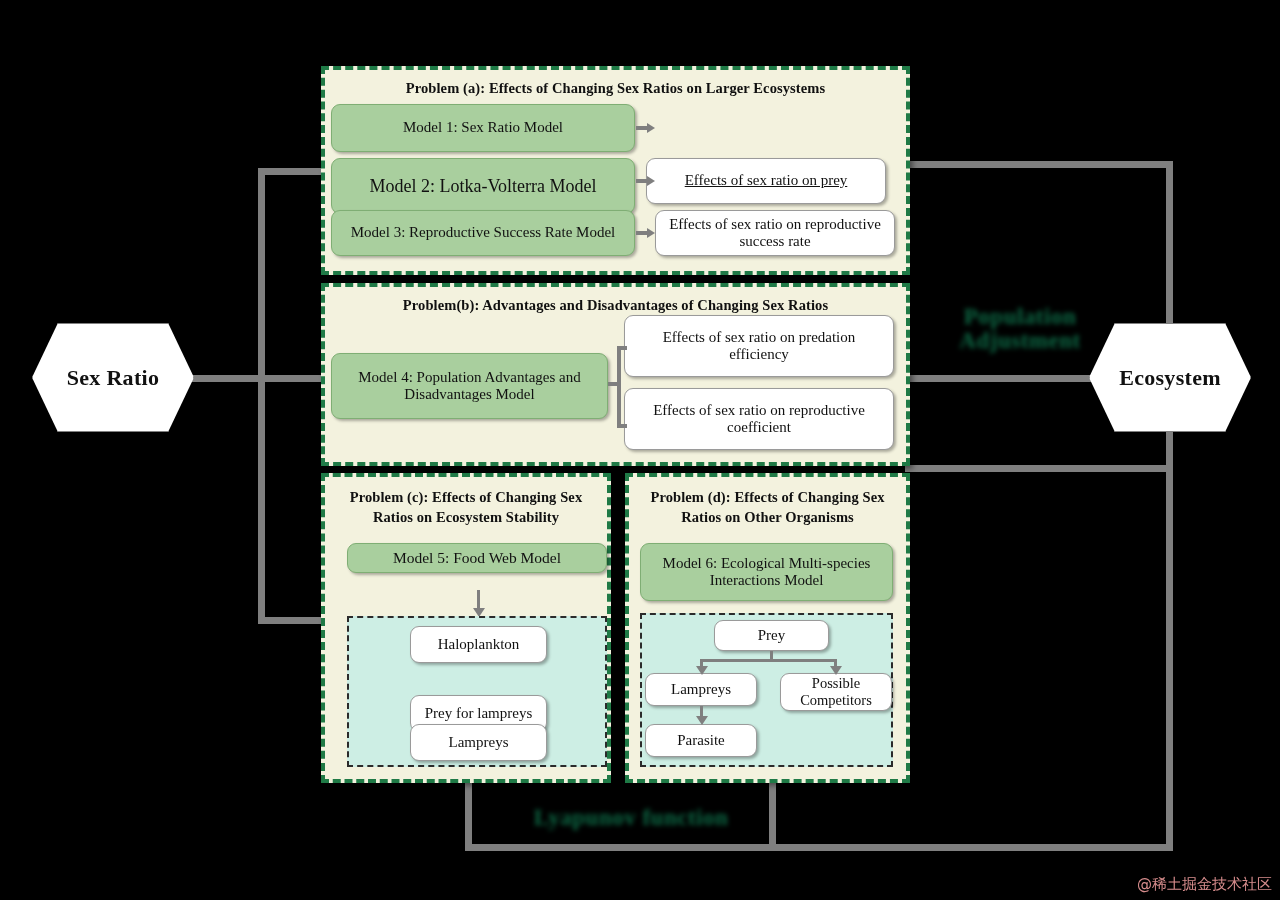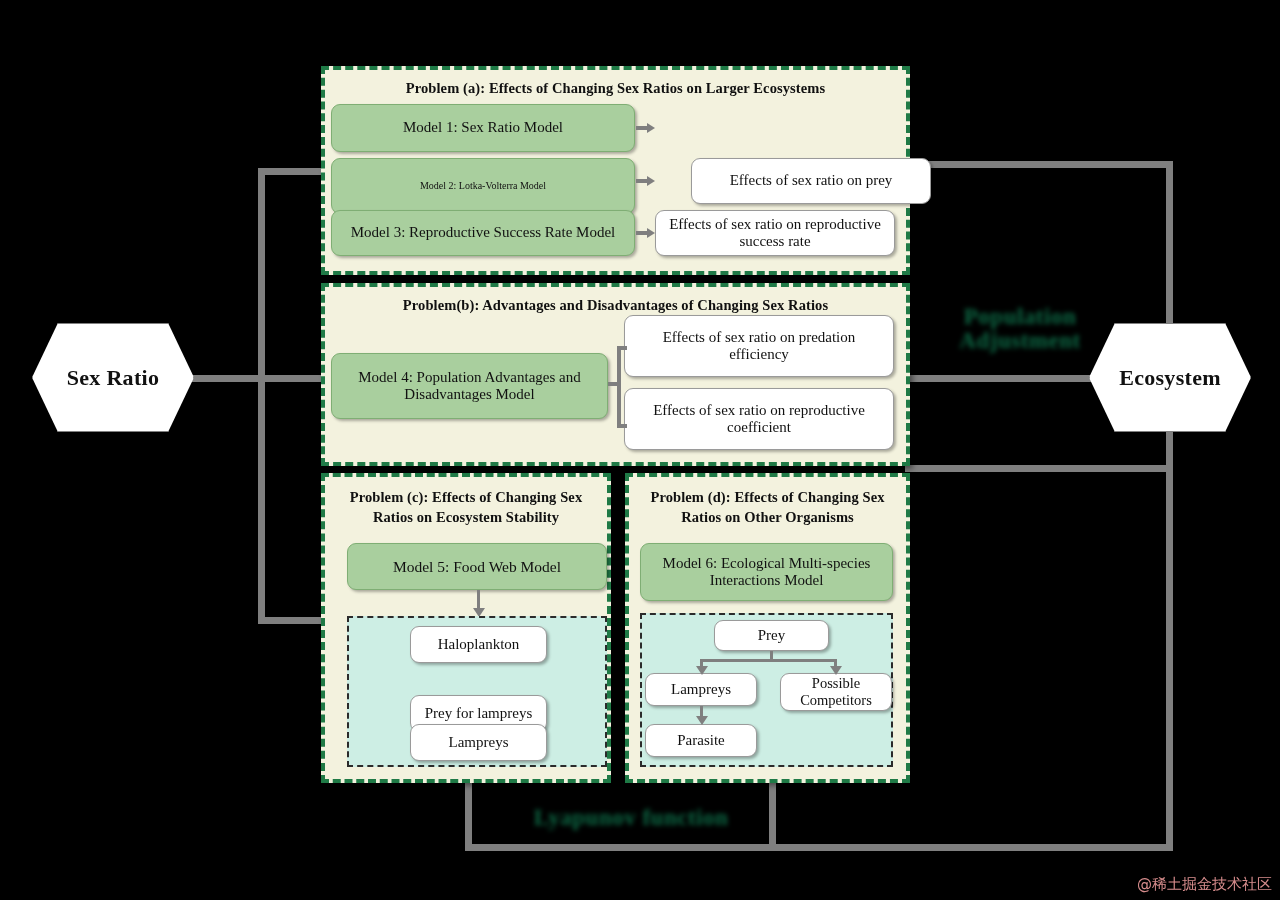--- a/index.html
+++ b/index.html
@@ -136,24 +136,24 @@
 
   <div class="blurlabel" style="left:500px;top:805px;width:262px;font-size:23px;">
     <span>Lyapunov function</span>
   </div>
 
   <div class="panel" style="left:321px;top:66px;width:589px;height:209px;">
     <div class="panel-title" style="margin-top:10px;font-size:14.5px;">Problem (a): Effects of Changing Sex Ratios on Larger Ecosystems</div>
   </div>
 
   <div class="rbox green" style="left:331px;top:104px;width:304px;height:48px;font-size:15px;">Model 1: Sex Ratio Model</div>
-  <div class="rbox green" style="left:331px;top:158px;width:304px;height:56px;font-size:10px;">Model 2: Lotka-Volterra Model</div>
+  <div class="rbox green" style="left:331px;top:158px;width:304px;height:56px;font-size:18px;">Model 2: Lotka-Volterra Model</div>
   <div class="rbox green" style="left:331px;top:210px;width:304px;height:46px;font-size:15px;">Model 3: Reproductive Success Rate Model</div>
 
-  <div class="rbox white" style="left:691px;top:158px;width:240px;height:46px;font-size:15px;">Effects of sex ratio on prey</div>
+  <div class="rbox white" style="left:646px;top:158px;width:240px;height:46px;font-size:15px;text-decoration:underline;">Effects of sex ratio on prey</div>
   <div class="rbox white" style="left:655px;top:210px;width:240px;height:46px;font-size:15px;padding:0 6px;">Effects of sex ratio on reproductive success rate</div>
 
   <div class="arrow" style="left:636px;top:123px;width:19px;height:10px;">
     <div class="arrow-line" style="left:0;top:3px;width:12px;height:4px;"></div>
     <div class="arrow-head ah-right" style="left:11px;top:0;"></div>
   </div>
   <div class="arrow" style="left:636px;top:176px;width:19px;height:10px;">
     <div class="arrow-line" style="left:0;top:3px;width:12px;height:4px;"></div>
     <div class="arrow-head ah-right" style="left:11px;top:0;"></div>
   </div>
@@ -173,21 +173,21 @@
   <div class="bracket" style="left:608px;top:320px;width:18px;height:110px;">
     <span style="left:0;top:62px;width:10px;height:4px;"></span>
     <div style="position:absolute;left:9px;top:26px;width:4px;height:82px;background:#7f7f7f;"></div>
     <span style="left:9px;top:26px;width:10px;height:4px;"></span>
     <span style="left:9px;top:104px;width:10px;height:4px;"></span>
   </div>
 
   <div class="panel" style="left:321px;top:473px;width:290px;height:310px;">
     <div class="panel-title" style="margin-top:11px;font-size:14.5px;padding:0 12px;line-height:1.35;">Problem (c): Effects of Changing Sex Ratios on Ecosystem Stability</div>
   </div>
-  <div class="rbox green" style="left:347px;top:543px;width:260px;height:47px;font-size:15.5px;">Model 5: Food Web Model</div>
+  <div class="rbox green" style="left:347px;top:543px;width:260px;height:30px;font-size:15.5px;">Model 5: Food Web Model</div>
 
   <div class="arrow" style="left:472px;top:590px;width:14px;height:28px;">
     <div class="arrow-line" style="left:5px;top:0;width:3px;height:20px;"></div>
     <div class="arrow-head ah-down" style="left:1px;top:18px;"></div>
   </div>
 
   <div class="cyanbox" style="left:347px;top:616px;width:260px;height:151px;"></div>
   <div class="rbox white" style="left:410px;top:626px;width:137px;height:37px;font-size:15px;">Haloplankton</div>
   <div class="rbox white" style="left:410px;top:675px;width:137px;height:37px;font-size:15px;margin-top:20px;">Prey for lampreys</div>
   <div class="rbox white" style="left:410px;top:724px;width:137px;height:37px;font-size:15px;">Lampreys</div>

